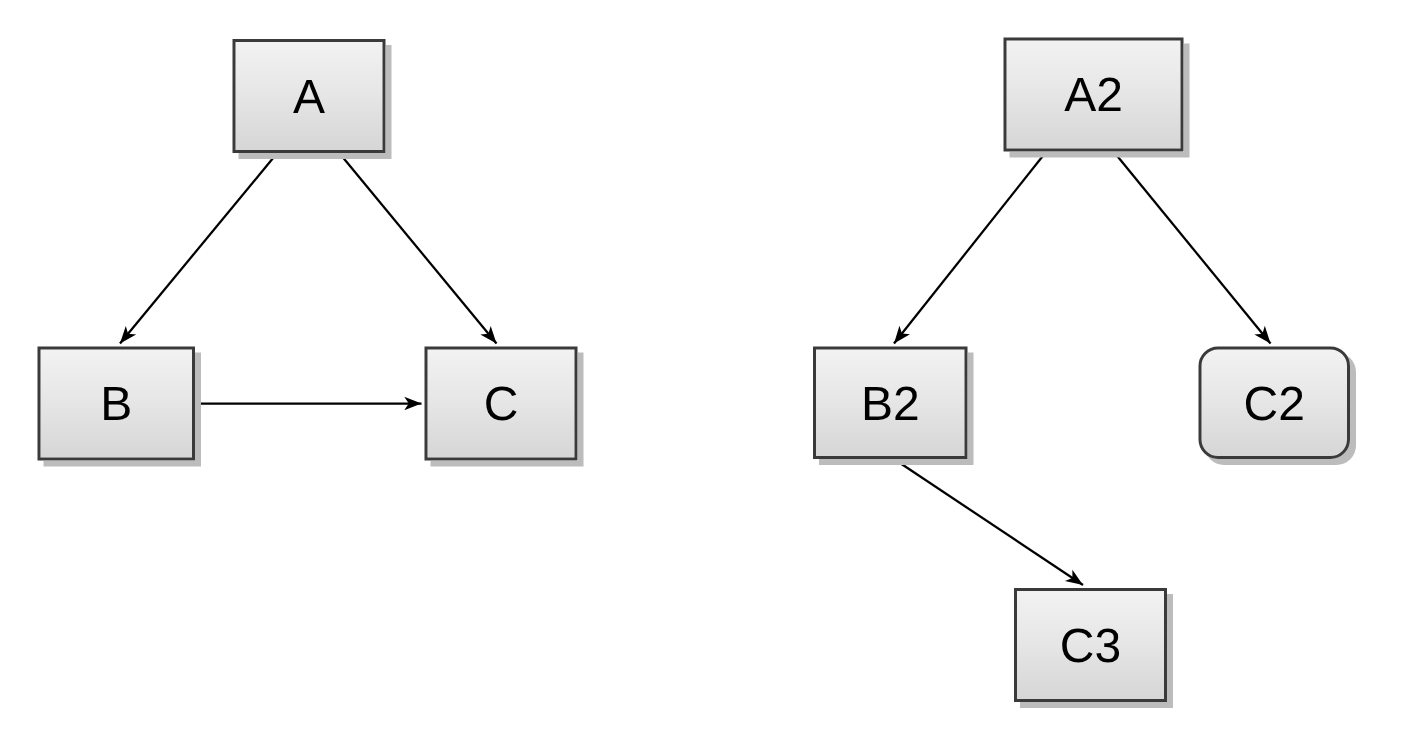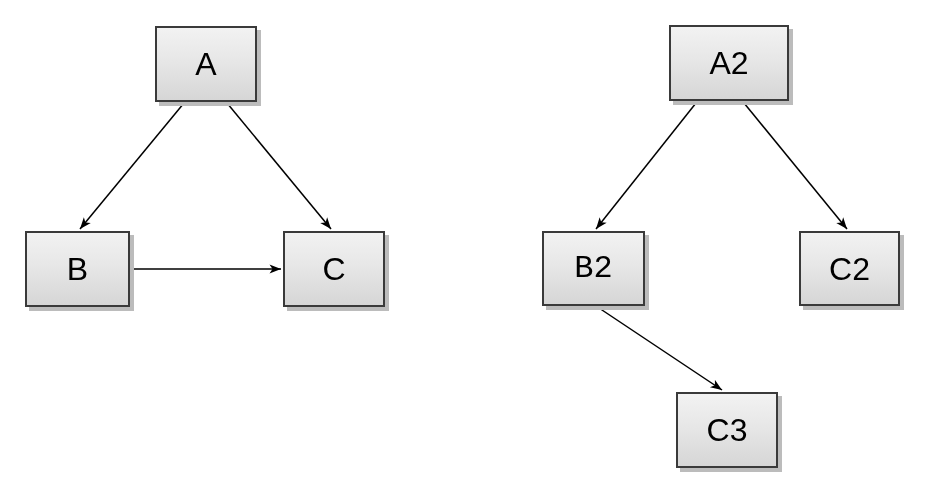--- a/index.html
+++ b/index.html
@@ -38,22 +38,22 @@
     font-size: 32px;
     line-height: 1;
     color: #000000;
     user-select: none;
   }
   
   .n-a  { left: 155px; top:  26px; width: 102px; height: 76px; }
   .n-b  { left:  25px; top: 231px; width: 105px; height: 76px; }
   .n-c  { left: 283px; top: 231px; width: 102px; height: 76px; }
   .n-a2 { left: 669px; top:  25px; width: 120px; height: 76px; }
-  .n-b2 { left: 542px; top: 231px; width: 103px; height: 75px; font-family: Liberation Mono, monospace; }
-  .n-c2 { left: 799px; top: 231px; width: 101px; height: 75px; }
+  .n-b2 { left: 542px; top: 231px; width: 103px; height: 75px; }
+  .n-c2 { left: 799px; top: 231px; width: 101px; height: 75px; border-radius: 13px; }
   .n-c3 { left: 676px; top: 392px; width: 102px; height: 76px; }
   .edge {
     stroke: #000000;
     stroke-width: 1.5;
   }
 </style>
 </head>
 <body>
 
 <div class="canvas">

